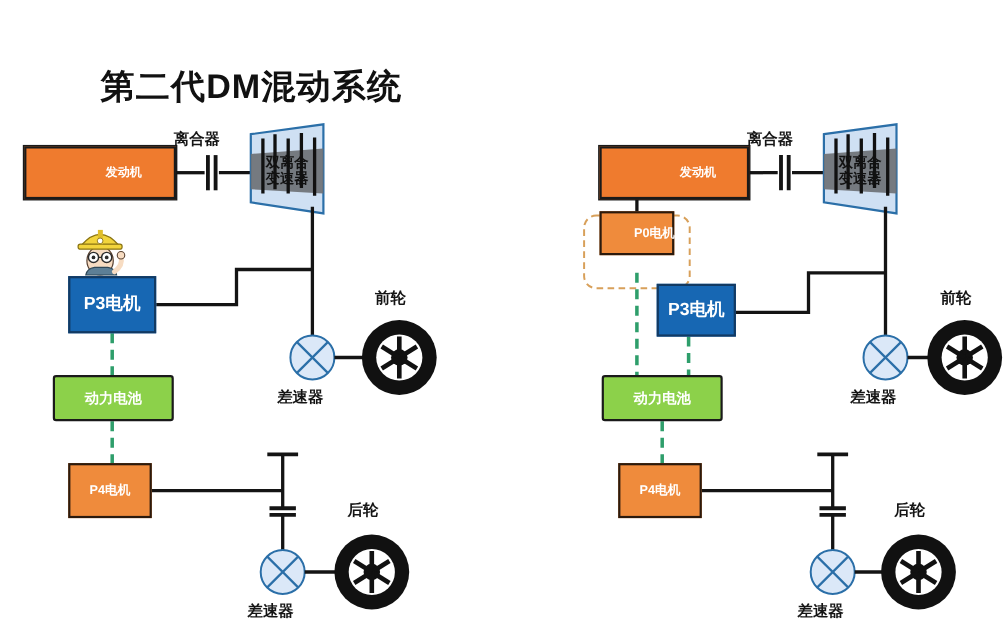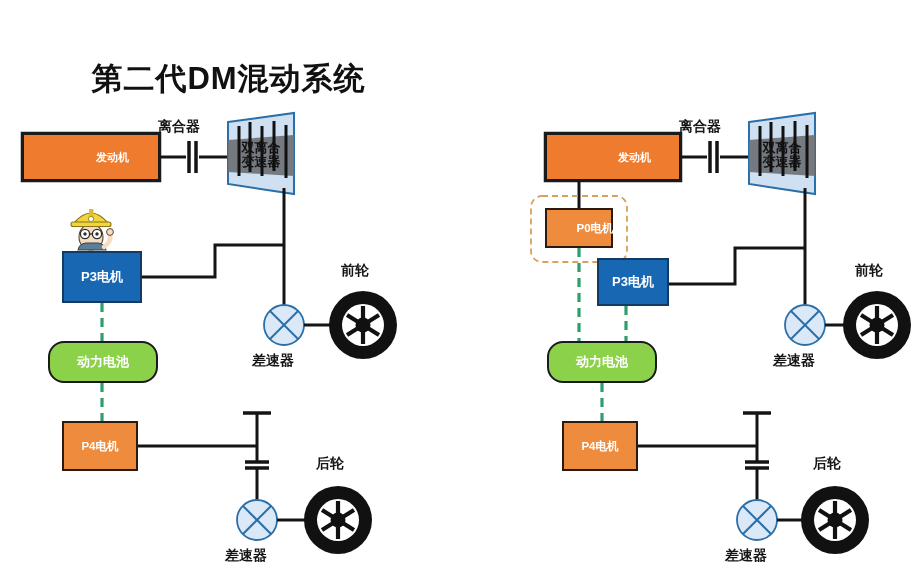--- a/index.html
+++ b/index.html
@@ -41,31 +41,31 @@
   }
   .node-engine {
     background: #ef7b2e;
     border: 2.5px solid #1a1a1a;
     font-size: 11px;
     padding-left: 43px;
   }
   .node-p3 {
     background: #1767b3;
     border: 2.5px solid #123a63;
-    font-size: 13px;
+    font-size: 16px;
   }
   .node-p0, .node-p4 {
     background: #ef8b3c;
     border: 2.5px solid #2b1a0d;
     font-size: 11.5px;
   }
   .node-battery {
     background: #8cd14a;
     border: 2.5px solid #1a1a1a;
-    border-radius: 16px;
+    border-radius: 3px;
     font-size: 13px;
   }
 
   .lbl {
     position: absolute;
     color: #151515;
     font-size: 14px;
     font-weight: bold;
     white-space: nowrap;
     text-align: center;
@@ -285,21 +285,21 @@
     </svg>
 
     <div class="node node-engine" style="left:88px; top:133px; width:136px; height:48px;">
       <span>发动机</span>
     </div>
     <div class="lbl" style="left:222px; top:118px;">离合器</div>
     <div class="lbl-trans" style="left:296px; top:141px; width:58px;">
       <div>双离合</div>
       <div>变速器</div>
     </div>
-    <div class="node node-p0" style="left:88px; top:208px; width:68px; height:40px;padding-left:32px;">
+    <div class="node node-p0" style="left:88px; top:192px; width:68px; height:40px;padding-left:32px;">
       <span>P0电机</span>
     </div>
     <div class="node node-p3" style="left:140px; top:258px; width:72px; height:48px;">
       <span>P3电机</span>
     </div>
     <div class="node node-battery" style="left:90px; top:341px; width:110px; height:42px;">
       <span>动力电池</span>
     </div>
     <div class="node node-p4" style="left:105px; top:421px; width:76px; height:50px;">
       <span>P4电机</span>

